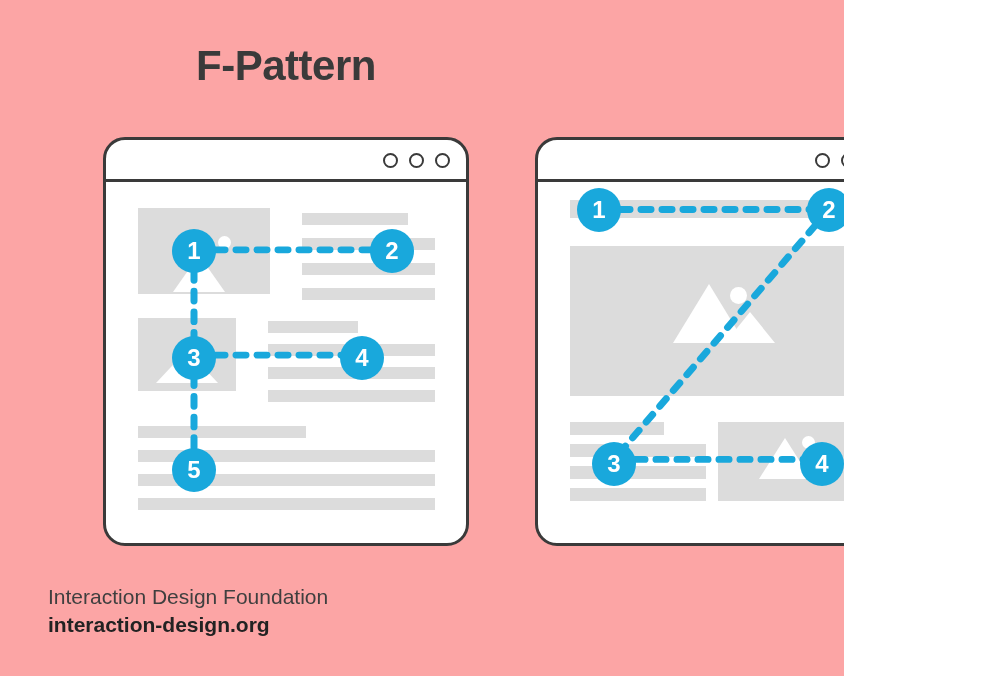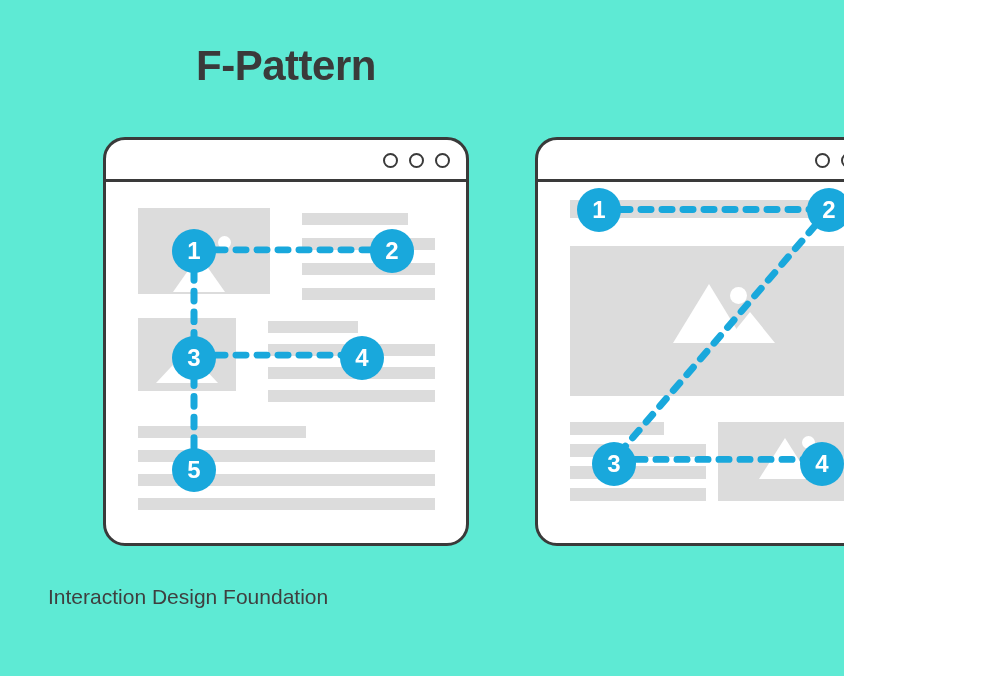--- a/index.html
+++ b/index.html
@@ -8,21 +8,21 @@
     background: #ffffff;
   }
   body {
     font-family: "Liberation Sans", sans-serif;
     -webkit-font-smoothing: antialiased;
   }
   #stage {
     position: relative;
     width: 844px;
     height: 676px;
-    background: #5eead4;
+    background: #fca5a5;
     overflow: hidden;
   }
 
   
   .pattern-title {
     position: absolute;
     font-size: 42px;
     font-weight: bold;
     color: #3a3a3a;
     letter-spacing: -0.5px;
@@ -279,20 +279,21 @@
       </div>
       <div class="step" style="left:262px; top:260px; background:#19a8dc;">
         <span>4</span>
       </div>
 
     </div>
   </div>
 
   <div id="footer">
     <span id="footer-name">Interaction Design Foundation</span>
+    <span id="footer-url">interaction-design.org</span>
   </div>
 
   <svg id="logo" viewBox="0 0 100 100">
     <circle cx="50" cy="50" r="47" fill="none" stroke="#4a4a4a" stroke-width="2"></circle>
     <circle cx="50" cy="50" r="41" fill="none" stroke="#4a4a4a" stroke-width="1"></circle>
     <defs>
       <path id="ringpath" d="M 50,50 m -31,0 a 31,31 0 1,1 62,0" fill="none"></path>
     </defs>
     <text font-family="'Liberation Sans', sans-serif" font-size="6.4" fill="#3a3a3a" letter-spacing="0.9">
       <textPath href="#ringpath" startOffset="50%" text-anchor="middle">INTERACTION DESIGN FOUNDATION</textPath>

